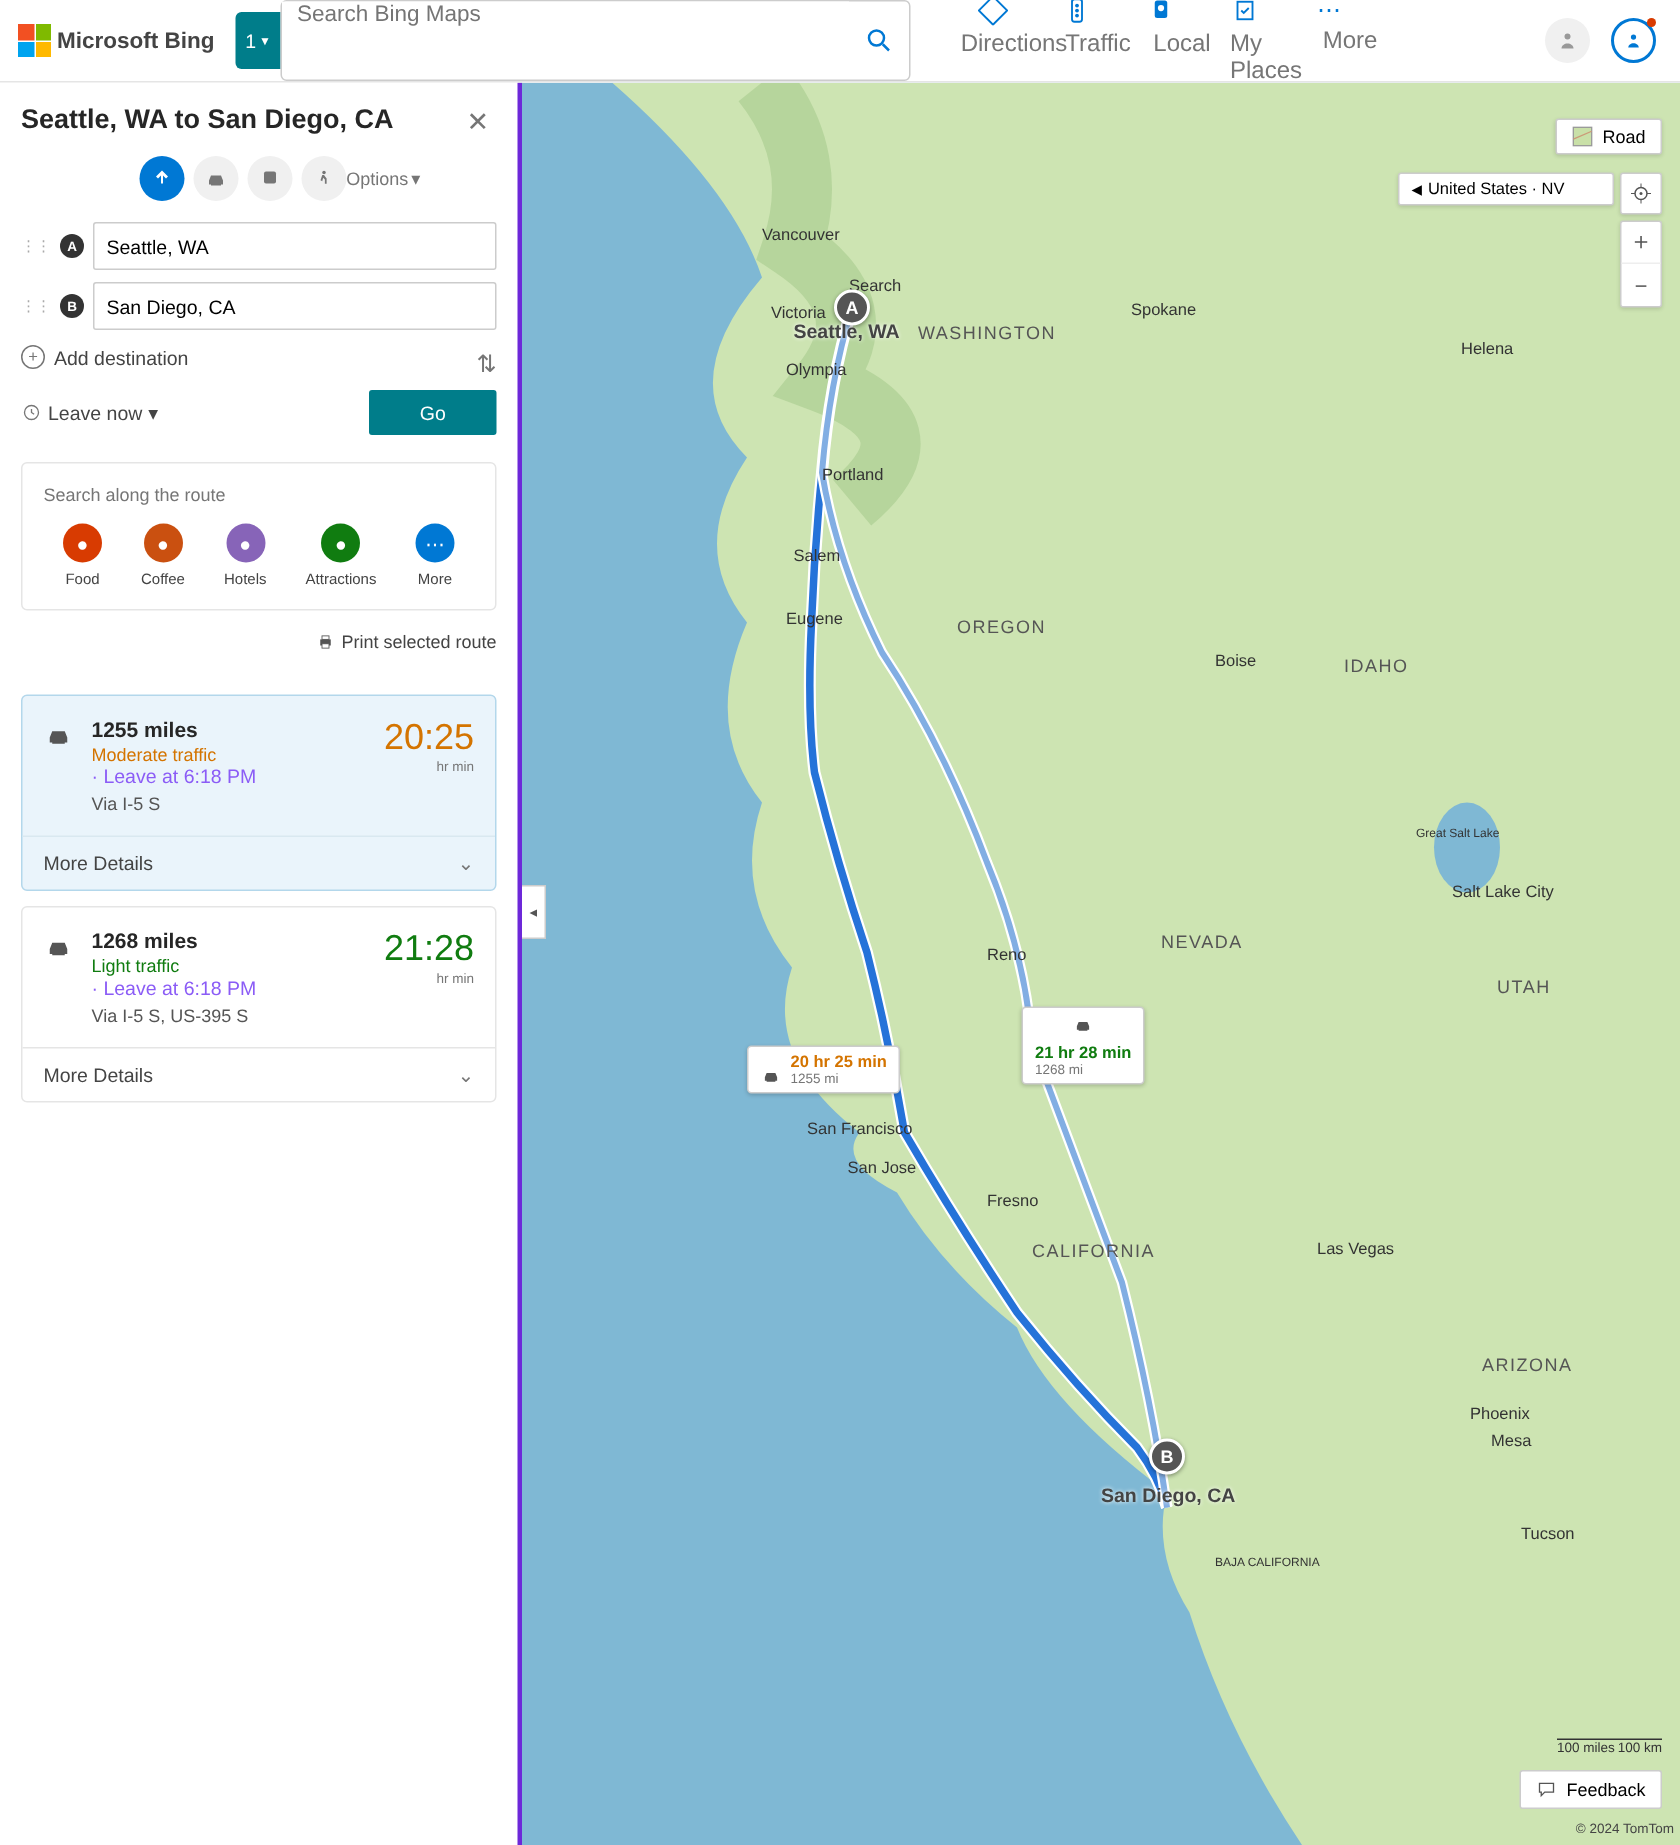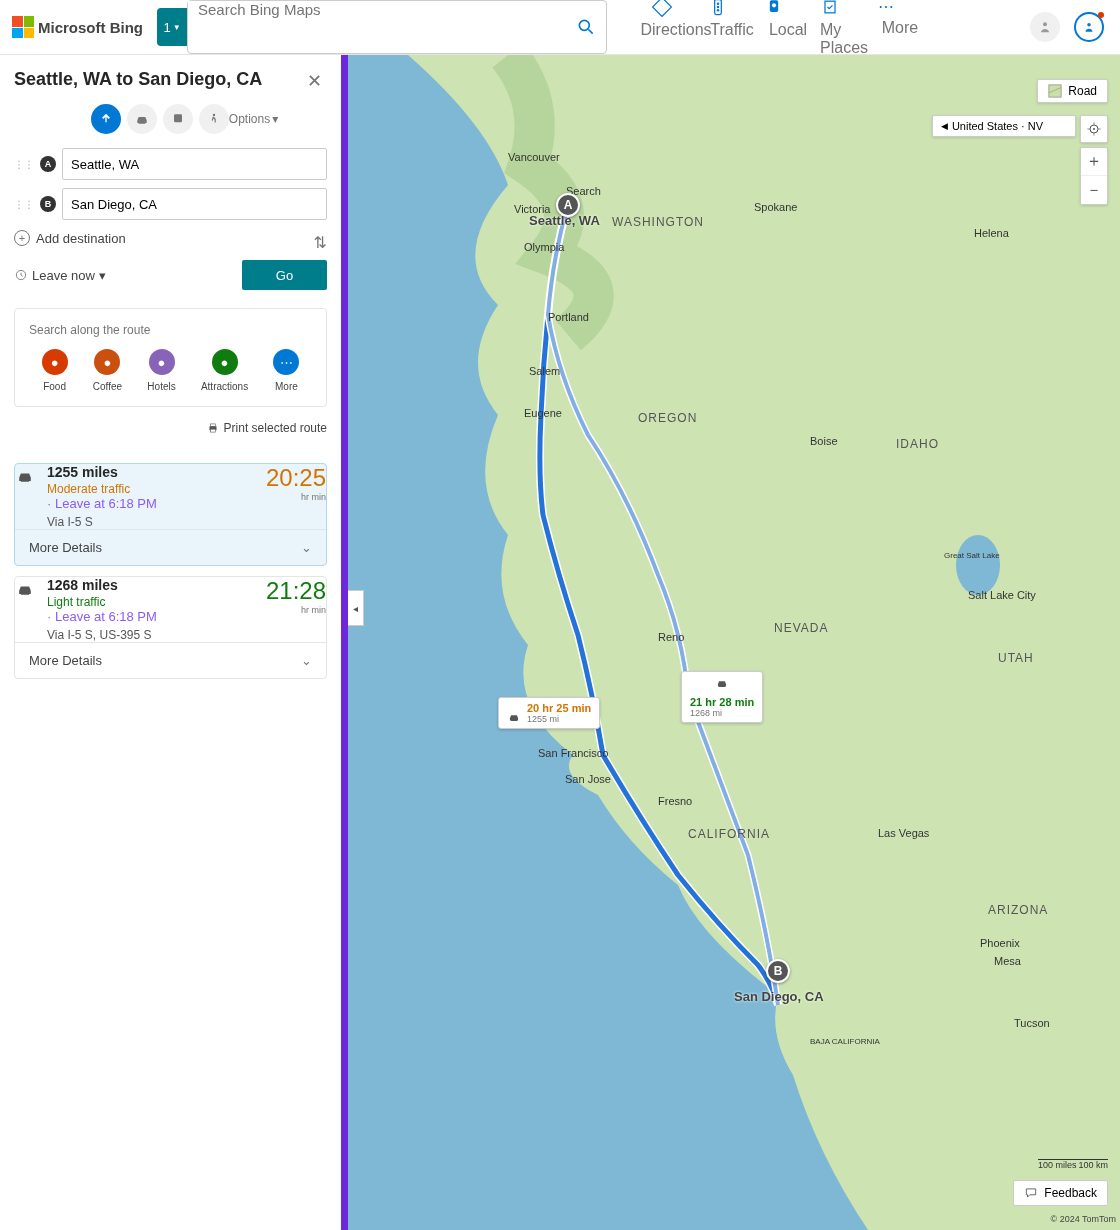--- a/index.html
+++ b/index.html
@@ -20,21 +20,21 @@
 .nav-item { display: flex; flex-direction: column; align-items: center; width: 54px; font-size: 10px; color: #0078d4; cursor: pointer; }
 .nav-item .nb { font-size: 16px; color: #767676; margin-top: 2px; margin-left: 28px; }
 .nav-ico { width: 20px; height: 20px; margin-bottom: 2px; }
 
 .header-right { position: absolute; right: 16px; display: flex; gap: 14px; align-items: center; }
 .avatar { width: 30px; height: 30px; border-radius: 50%; background: #f0f0f0; display: flex; align-items: center; justify-content: center; }
 .avatar2 { width: 30px; height: 30px; border-radius: 50%; border: 2px solid #0078d4; position: relative; display: flex; align-items: center; justify-content: center; }
 .dot { width: 6px; height: 6px; background: #d83b01; border-radius: 50%; position: absolute; top: -2px; right: -2px; }
 
 
-.sidebar { position: absolute; top: 55px; left: 0; width: 348px; height: 1175px; background: #fff; border-right: 7px solid #6d28d9; padding: 14px; overflow-y: auto; z-index: 50; }
+.sidebar { position: absolute; top: 55px; left: 0; width: 348px; height: 1175px; background: #fff; border-right: 3px solid #6d28d9; padding: 14px; overflow-y: auto; z-index: 50; }
 .title-row { display: flex; justify-content: space-between; align-items: center; margin-bottom: 14px; }
 .title { font-size: 18px; font-weight: 600; color: #262626; }
 .close-x { width: 20px; height: 20px; cursor: pointer; color: #767676; font-size: 18px; }
 
 .mode-row { display: flex; align-items: center; justify-content: center; margin-bottom: 14px; }
 .modes { display: flex; gap: 6px; margin-left: 28px; }
 .mode { width: 30px; height: 30px; border-radius: 50%; display: flex; align-items: center; justify-content: center; background: #f0f0f0; color: #767676; cursor: pointer; }
 .mode.active { background: #0078d4; color: #fff; }
 .options-link { font-size: 12px; color: #767676; display: flex; align-items: center; gap: 2px; }
 
@@ -54,21 +54,21 @@
 .search-route { border: 1px solid #e5e5e5; border-radius: 4px; padding: 14px; margin-bottom: 14px; }
 .sr-title { font-size: 12px; color: #767676; margin-bottom: 12px; }
 .sr-icons { display: flex; justify-content: space-around; }
 .sr-item { display: flex; flex-direction: column; align-items: center; font-size: 10px; color: #444; cursor: pointer; }
 .sr-ico { width: 26px; height: 26px; border-radius: 50%; margin-bottom: 6px; display: flex; align-items: center; justify-content: center; color: #fff; font-size: 13px; }
 
 .print-link { display: flex; justify-content: flex-end; align-items: flex-start; gap: 4px; font-size: 12px; color: #444; margin-bottom: 28px; cursor: pointer; }
 
 .route-card { border: 1px solid #e5e5e5; border-radius: 4px; margin-bottom: 10px; background: #fff; }
 .route-card.selected { background: #eaf4fb; border-color: #b3d7eb; }
-.rc-body { display: flex; gap: 12px; }
+.rc-body { padding: 14px; display: flex; gap: 12px; }
 .rc-ico { color: #555; margin-top: 2px; }
 .rc-info { flex: 1; }
 .rc-dist { font-size: 14px; font-weight: 600; color: #262626; }
 .rc-traffic { font-size: 12px; margin-top: 2px; }
 .rc-traffic .mod { color: #d47400; }
 .rc-traffic .light { color: #107c10; }
 .rc-traffic .leave { color: #8b5cf6; }
 .rc-via { font-size: 12px; color: #555; margin-top: 4px; }
 .rc-time { text-align: right; }
 .rc-time .big { font-size: 24px; font-weight: 300; }

